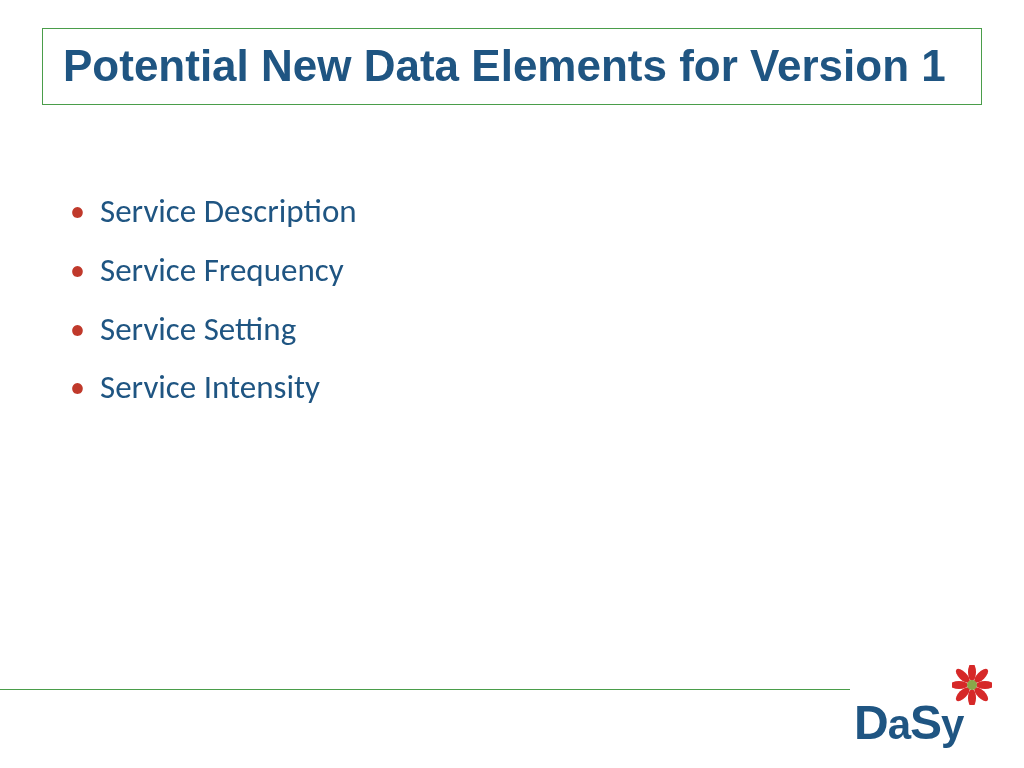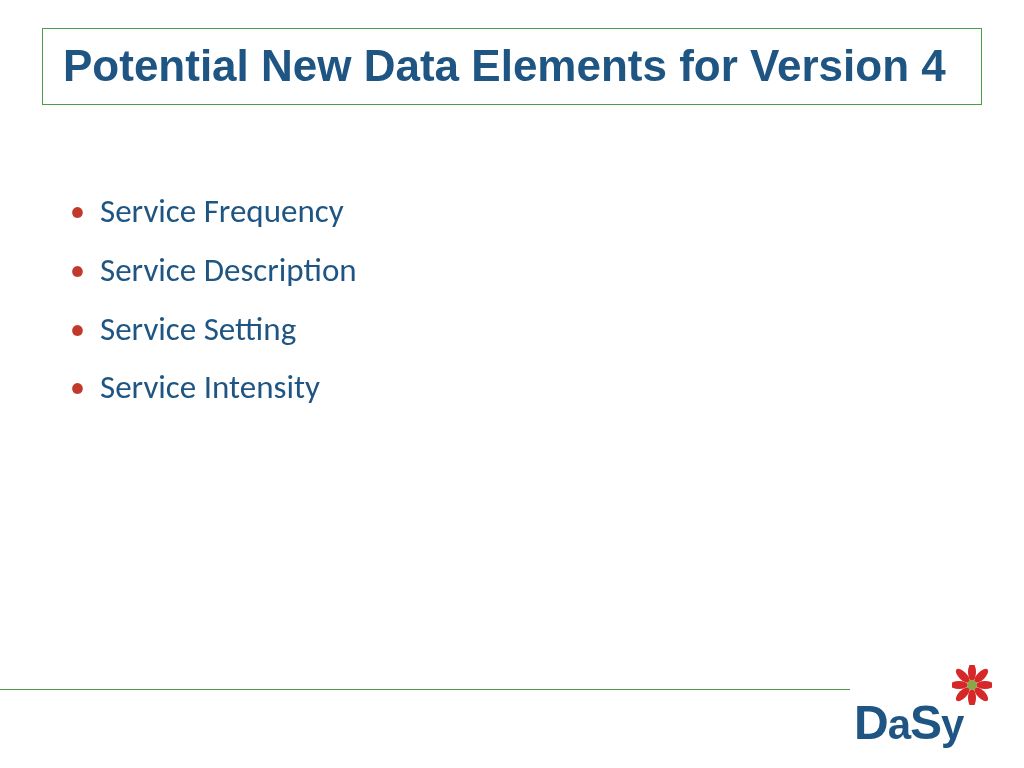--- a/index.html
+++ b/index.html
@@ -96,26 +96,26 @@
     }
     .flower svg {
       width: 100%;
       height: 100%;
     }
   </style>
 </head>
 <body>
 
 <div class="title-box">
-  <h1 class="title">Potential New Data Elements for Version 4</h1>
+  <h1 class="title">Potential New Data Elements for Version 1</h1>
 </div>
 
 <ul class="bullet-list">
+  <li>Service Description</li>
   <li>Service Frequency</li>
-  <li>Service Description</li>
   <li>Service Setting</li>
   <li>Service Intensity</li>
 </ul>
 
 <div class="footer-line"></div>
 
 <div class="logo">
   <div class="flower">
     <svg viewBox="0 0 40 40">
       <g transform="translate(20,20)">

